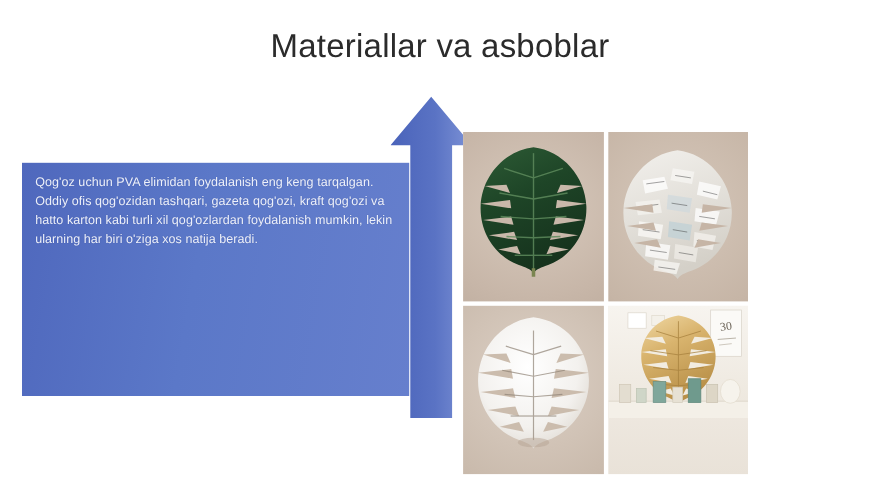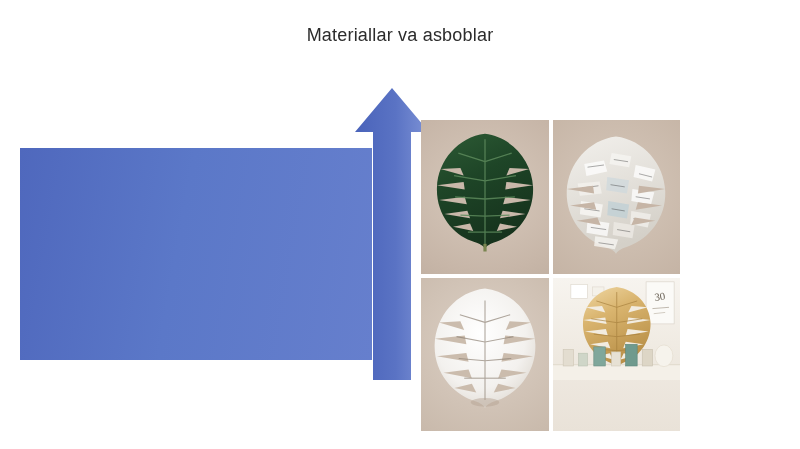--- a/index.html
+++ b/index.html
@@ -15,21 +15,21 @@
     font-family: "Liberation Sans", sans-serif;
   }
 
   
   #slide-title {
     position: absolute;
     left: 0;
     top: 24px;
     width: 800px;
     text-align: center;
-    font-size: 18px;
+    font-size: 30px;
     font-weight: 400;
     color: #2b2b2b;
     letter-spacing: 0.2px;
     line-height: 1.25;
   }
 
   
   #arrow-callout {
     position: absolute;
     left: 355px;
@@ -148,20 +148,21 @@
         <stop offset="0%" stop-color="#4a63ba"></stop>
         <stop offset="55%" stop-color="#5a73c4"></stop>
         <stop offset="100%" stop-color="#7d92d6"></stop>
       </linearGradient>
     </defs>
     <polygon class="noclick" points="37,2 74,46 56,46 56,294 18,294 18,46 0,46" fill="url(#arrowGrad)"></polygon>
   </svg>
 </div>
 
 <div id="text-panel">
+  <p class="panel-para">Qog'oz uchun PVA elimidan foydalanish eng keng tarqalgan. Oddiy ofis qog'ozidan tashqari, gazeta qog'ozi, kraft qog'ozi va hatto karton kabi turli xil qog'ozlardan foydalanish mumkin, lekin ularning har biri o'ziga xos natija beradi.</p>
   <div class="panel-gap"></div>
 </div>
 
 <div id="photo-grid">
 
   <div class="photo-cell" id="photo-leaf-green">
     <svg class="leaf noclick" viewBox="0 0 200 230" preserveAspectRatio="xMidYMid meet">
       <defs>
         <linearGradient id="gLeaf" x1="0" y1="0" x2="0.4" y2="1">
           <stop offset="0%" stop-color="#2d5b35"></stop>

